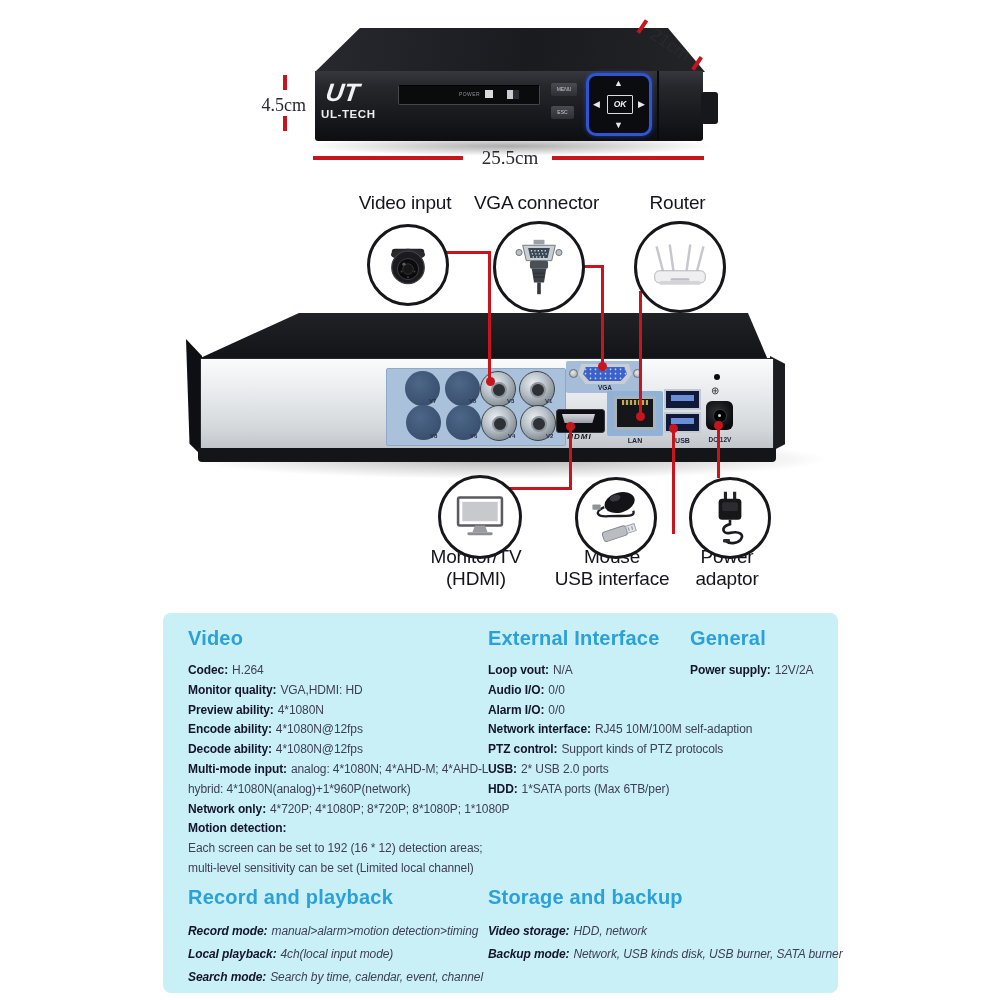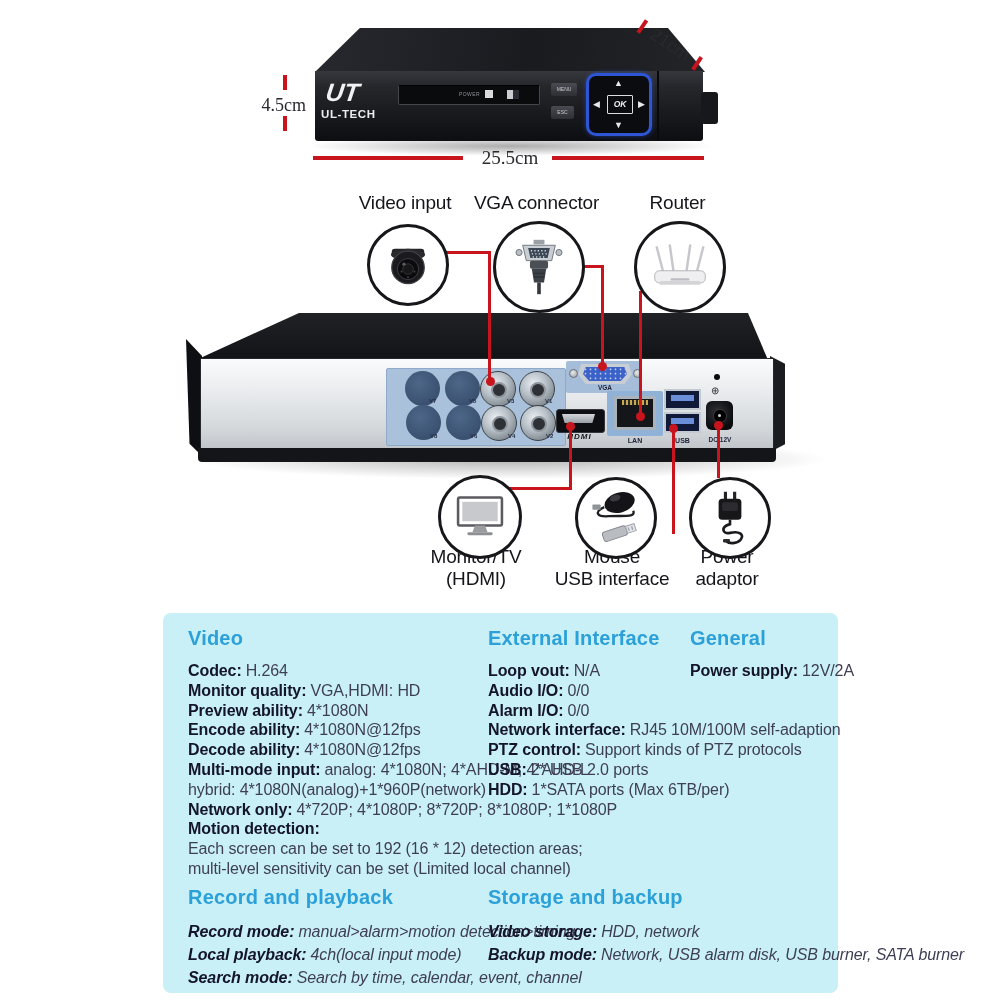--- a/index.html
+++ b/index.html
@@ -109,21 +109,21 @@
            background:radial-gradient(circle at 42% 40%,#323338,#0a0b0d 72%);}
   .dc-jack:before{content:"";position:absolute;left:7px;top:8px;width:12px;height:12px;border-radius:50%;
                   background:#000;border:1px solid #3a3a3e;}
   .dc-jack:after{content:"";position:absolute;left:12px;top:13px;width:3px;height:3px;border-radius:50%;background:#cfd2d6;}
   .vent-dot{left:714px;top:374px;width:6px;height:6px;border-radius:50%;background:#0c0c0e;}
   .gnd{left:711px;top:385px;font-size:10px;color:#2b2c31;}
   
   .panel{left:163px;top:613px;width:675px;height:380px;background:#c9f0f6;border-radius:8px;}
   .spec-sec{position:absolute;}
   .spec-heading{font-size:20px;font-weight:700;color:#2ba0d9;letter-spacing:.2px;margin:0 0 11px 0;}
-  .spec-row{font-size:16px;line-height:19.8px;white-space:nowrap;color:#3e3e54;letter-spacing:-0.1px;}
+  .spec-row{font-size:12px;line-height:19.8px;white-space:nowrap;color:#3e3e54;letter-spacing:-0.1px;}
   .spec-row b{color:#14142a;font-weight:700;margin-right:4px;}
   .sec-bottom .spec-row{line-height:23px;font-style:italic;}
   .sec-video{left:188px;top:627px;width:300px;}
   .sec-ext{left:488px;top:627px;width:300px;}
   .sec-gen{left:690px;top:627px;width:148px;}
   .sec-rec{left:188px;top:886px;width:312px;}
   .sec-sto{left:488px;top:886px;width:348px;}
 </style>
 </head>
 <body>
@@ -364,17 +364,17 @@
     <div class="spec-rows">
         <div class="spec-row"><b>Record mode:</b><span>manual&gt;alarm&gt;motion detection&gt;timing</span></div>
         <div class="spec-row"><b>Local playback:</b><span>4ch(local input mode)</span></div>
         <div class="spec-row"><b>Search mode:</b><span>Search by time, calendar, event, channel</span></div>
       </div>
   </div>
   <div class="spec-sec sec-sto sec-bottom">
     <h3 class="spec-heading">Storage and backup</h3>
     <div class="spec-rows">
         <div class="spec-row"><b>Video storage:</b><span>HDD, network</span></div>
-        <div class="spec-row"><b>Backup mode:</b><span>Network, USB alarm disk, USB burner, SATA burner</span></div>
+        <div class="spec-row"><b>Backup mode:</b><span>Network, USB kinds disk, USB burner, SATA burner</span></div>
       </div>
   </div>
 
 </div>
 
 </body></html>

